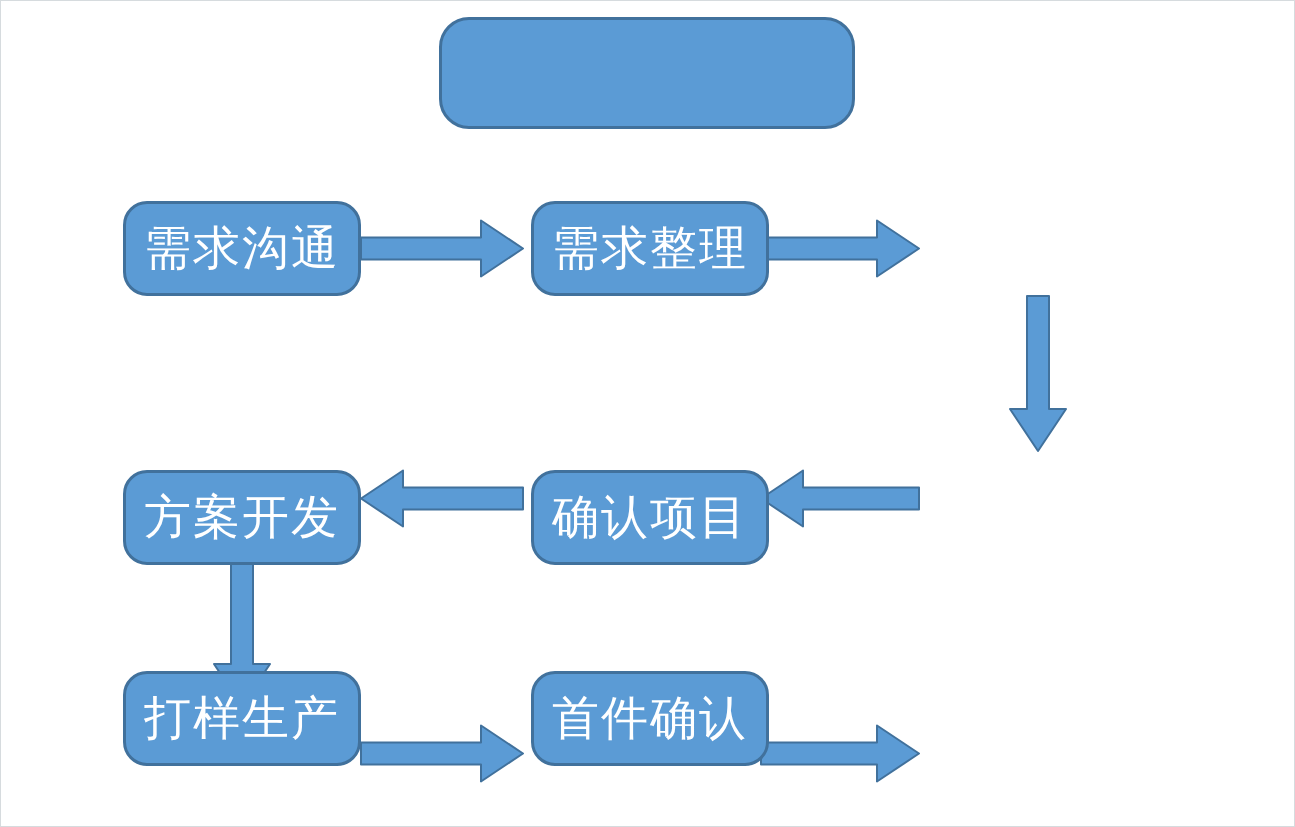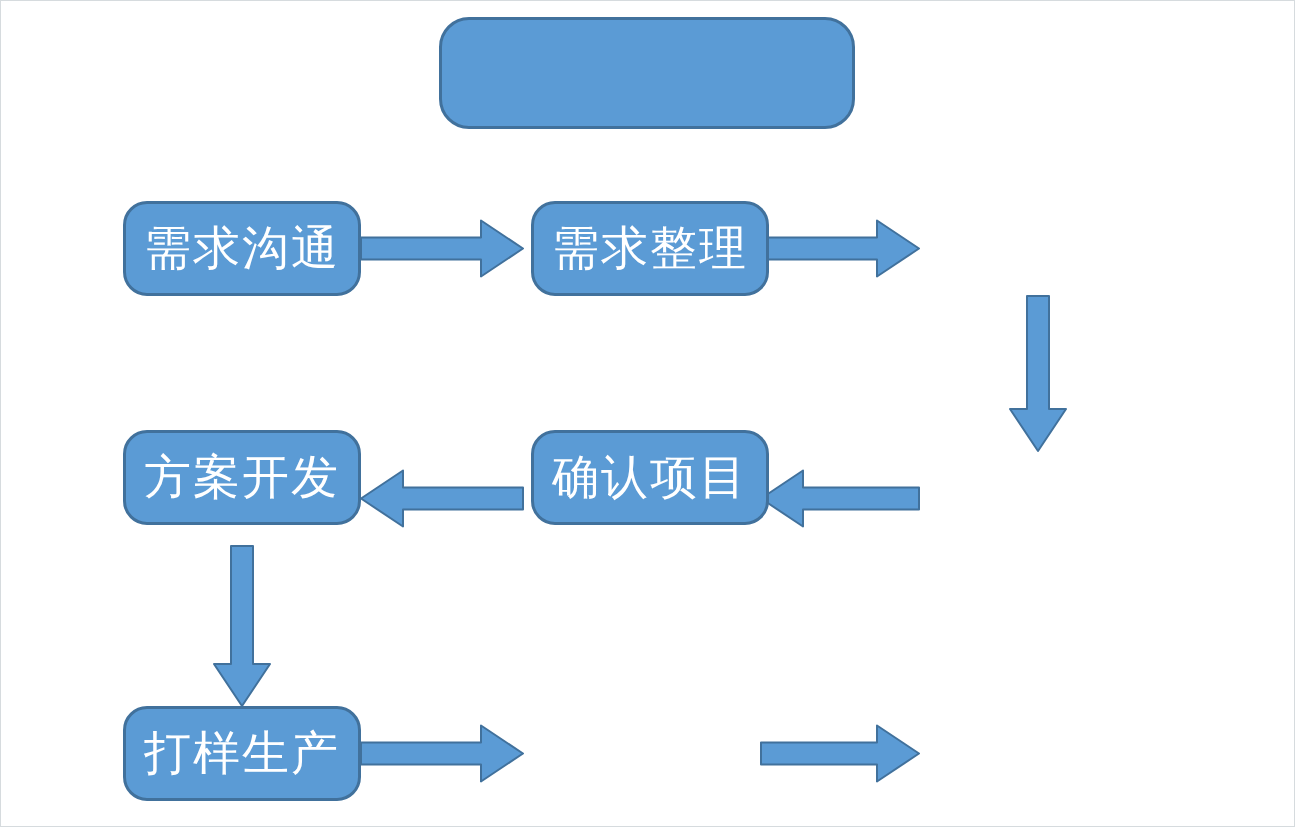--- a/index.html
+++ b/index.html
@@ -48,22 +48,22 @@
     font-size: 47px;
     line-height: 87px;
     text-align: center;
     letter-spacing: 2px;
     white-space: nowrap;
   }
   .c0 { left: 122px; }
   .c1 { left: 522px; margin-left: 8px; }
   .c2 { left: 918px; }
   .r0 { top: 200px; }
-  .r1 { top: 429px; }
-  .r2 { top: 705px; text-align: center; }
+  .r1 { top: 469px; }
+  .r2 { top: 670px; text-align: center; }
 </style>
 </head>
 <body>
 
 <div class="canvas">
 
   <svg class="arrows" width="1295" height="827" viewBox="0 0 1295 827" xmlns="http://www.w3.org/2000/svg">
       <polygon points="360,236.5 480,236.5 480,219.5 522,247.5 480,275.5 480,258.5 360,258.5" fill="#5B9BD5" stroke="#41719C" stroke-width="2" stroke-linejoin="round"></polygon>
       <polygon points="760,236.5 876,236.5 876,219.5 918,247.5 876,275.5 876,258.5 760,258.5" fill="#5B9BD5" stroke="#41719C" stroke-width="2" stroke-linejoin="round"></polygon>
       <polygon points="1026,295 1026,408 1009,408 1037,450 1065,408 1048,408 1048,295" fill="#5B9BD5" stroke="#41719C" stroke-width="2" stroke-linejoin="round"></polygon>
@@ -88,14 +88,17 @@
   <div class="node c1 r1">
     <span>确认项目</span>
   </div>
   <div class="node c0 r1">
     <span>方案开发</span>
   </div>
 
   <div class="node c0 r2">
     <span>打样生产</span>
   </div>
+  <div class="node c1 r2">
+    <span>首件确认</span>
+  </div>
 
 </div>
 
 </body></html>

